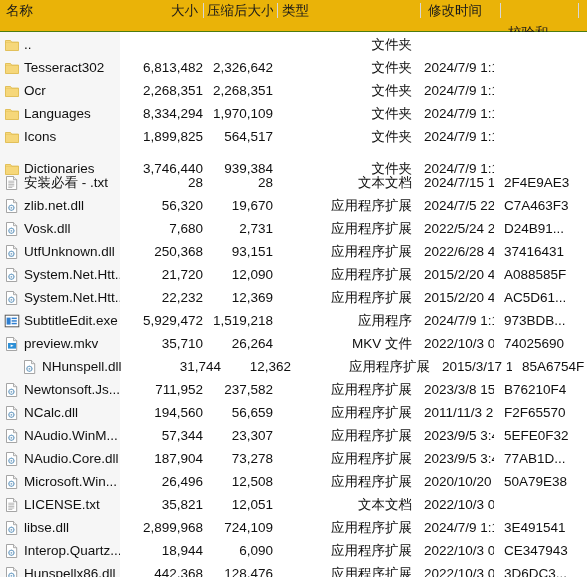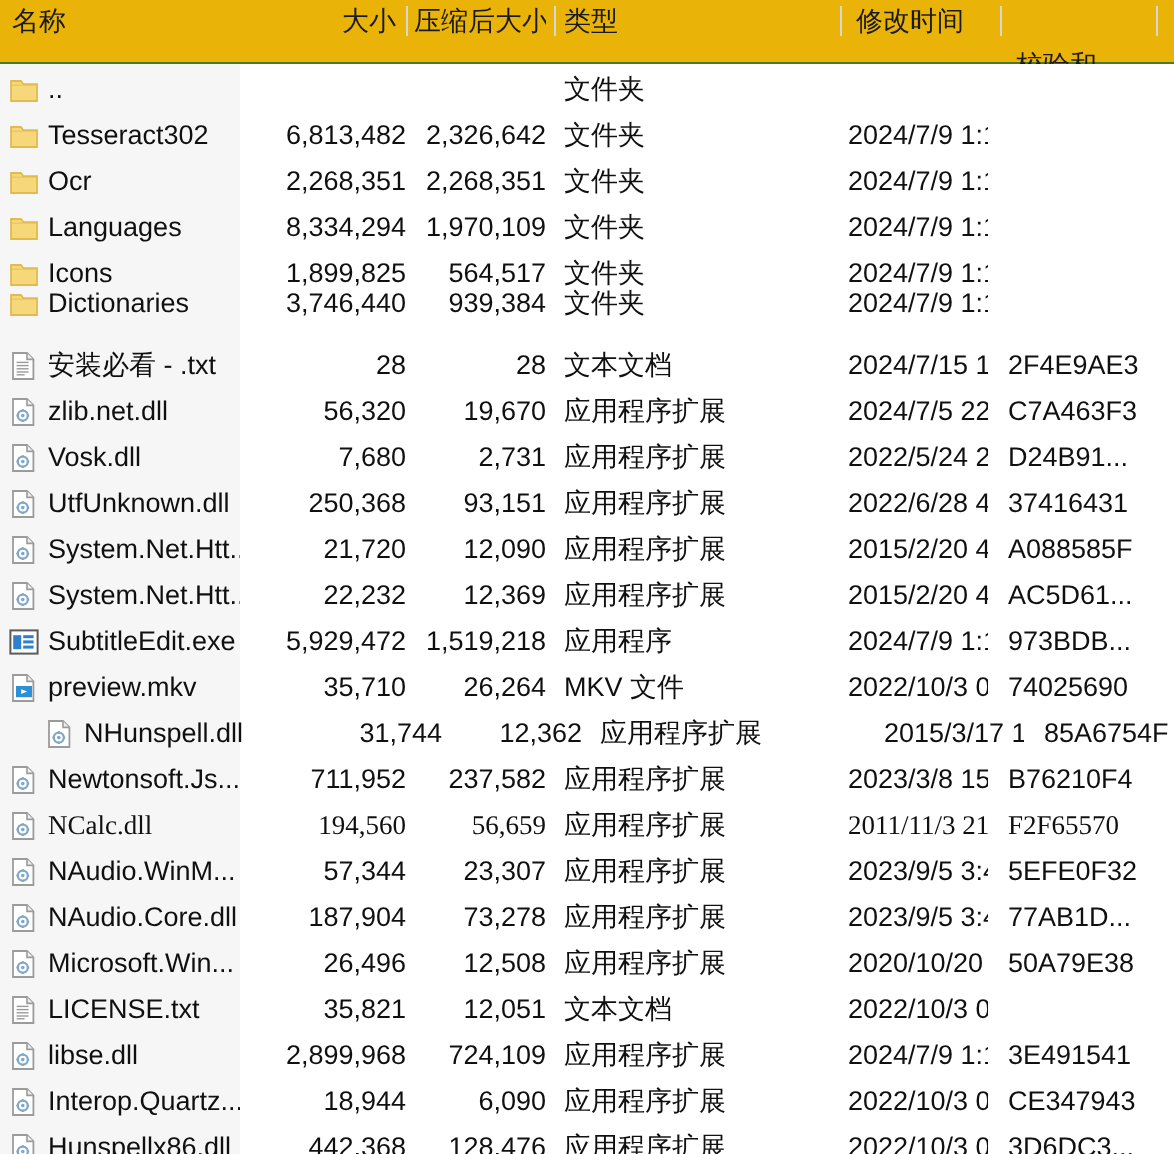--- a/index.html
+++ b/index.html
@@ -43,21 +43,21 @@
   .row{
     position:absolute;left:0;width:587px;height:23px;
   }
   .cell{
     position:absolute;top:0;height:23px;line-height:23px;
     white-space:nowrap;overflow:hidden;font-size:13.5px;color:#101010;
   }
   .c-name{left:24px;width:96px;text-align:left;}
   .c-size{left:126px;width:77px;text-align:right;}
   .c-packed{left:207px;width:66px;text-align:right;}
-  .c-type{left:282px;width:130px;text-align:left;}
+  .c-type{left:282px;width:130px;text-align:right;}
   .c-date{left:424px;width:70px;text-align:right;}
   .c-crc{left:504px;width:83px;text-align:left;}
 
   
   .icon{
     position:absolute;left:4px;top:4px;width:16px;height:16px;
   }
   .icon svg{display:block;}
 </style>
 </head>
@@ -151,21 +151,21 @@
               <path d="M1.5 5.6h13" stroke="#e0bb4f" stroke-width="0.7" opacity="0.55"></path>
             </svg>
           </div>
           <div class="cell c-name">Icons</div>
           <div class="cell c-size">1,899,825</div>
           <div class="cell c-packed">564,517</div>
           <div class="cell c-type">文件夹</div>
           <div class="cell c-date">2024/7/9 1:19</div>
           <div class="cell c-crc"></div>
         </div>
-        <div class="row" style="top: 108px;">
+        <div class="row" style="top: 125px;">
           <div class="icon">
             <svg width="16" height="16" viewBox="0 0 16 16">
               <path d="M1.5 3.5h5l1.2 1.6h6.8v8.4h-13z" fill="#f6d77a" stroke="#e0bb4f" stroke-width="0.9"></path>
               <path d="M1.5 5.6h13" stroke="#e0bb4f" stroke-width="0.7" opacity="0.55"></path>
             </svg>
           </div>
           <div class="cell c-name">Dictionaries</div>
           <div class="cell c-size">3,746,440</div>
           <div class="cell c-packed">939,384</div>
           <div class="cell c-type">文件夹</div>
@@ -375,21 +375,21 @@
               </g>
             </svg>
           </div>
           <div class="cell c-name">Newtonsoft.Js...</div>
           <div class="cell c-size">711,952</div>
           <div class="cell c-packed">237,582</div>
           <div class="cell c-type">应用程序扩展</div>
           <div class="cell c-date">2023/3/8 15:09</div>
           <div class="cell c-crc">B76210F4</div>
         </div>
-        <div class="row" style="top: 369px; font-family: Liberation Serif, serif;">
+        <div class="row" style="top: 369px;">
           <div class="icon">
             <svg width="16" height="16" viewBox="0 0 16 16">
               <path d="M2.5 1.5h7l3.2 3.2v9.8h-10.2z" fill="#ffffff" stroke="#9b9b9b" stroke-width="0.9"></path>
               <path d="M9.5 1.5v3.2h3.2" fill="#eeeeee" stroke="#9b9b9b" stroke-width="0.8"></path>
               <circle cx="7.4" cy="9.8" r="2.5" fill="none" stroke="#7ea8c9" stroke-width="1.1"></circle>
               <circle cx="7.4" cy="9.8" r="0.9" fill="#7ea8c9"></circle>
               <g stroke="#7ea8c9" stroke-width="1">
                 <path d="M7.4 6.6v1"></path>
                 <path d="M7.4 12v1"></path>
                 <path d="M4.2 9.8h1"></path>

